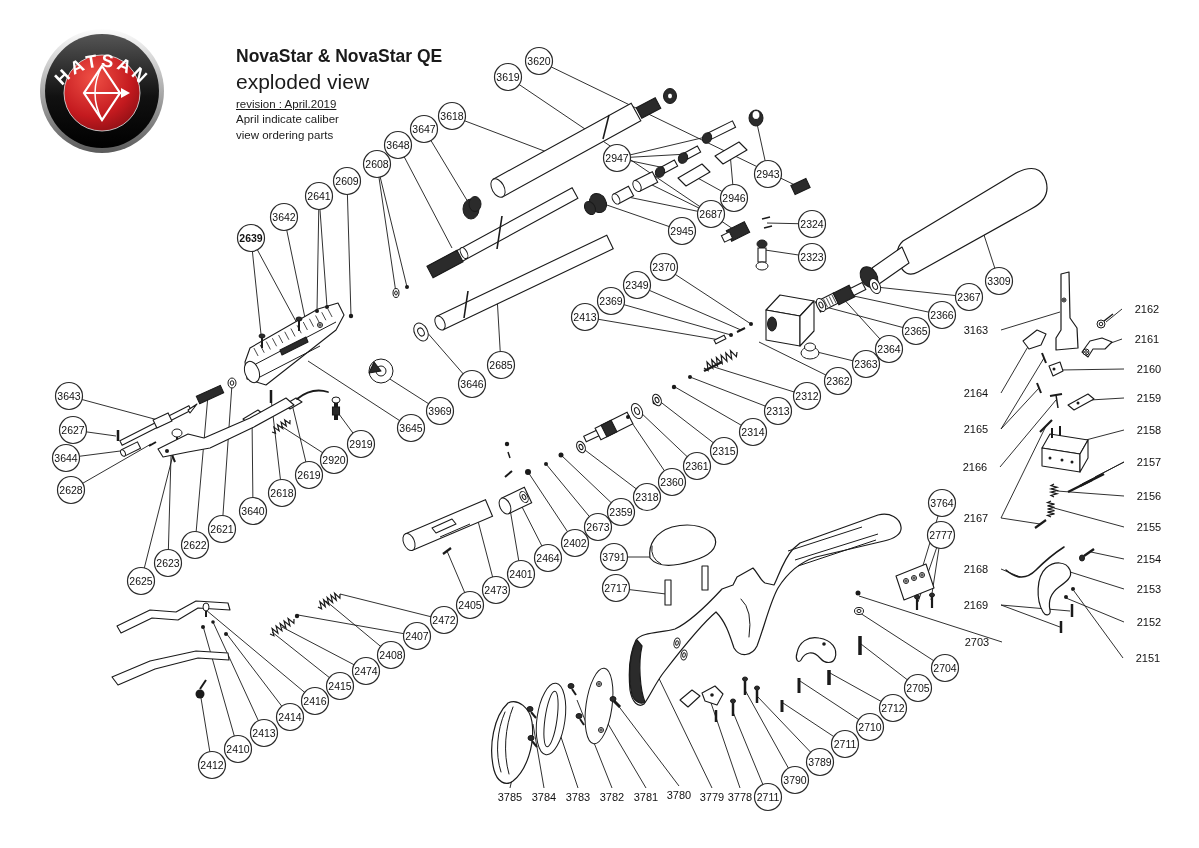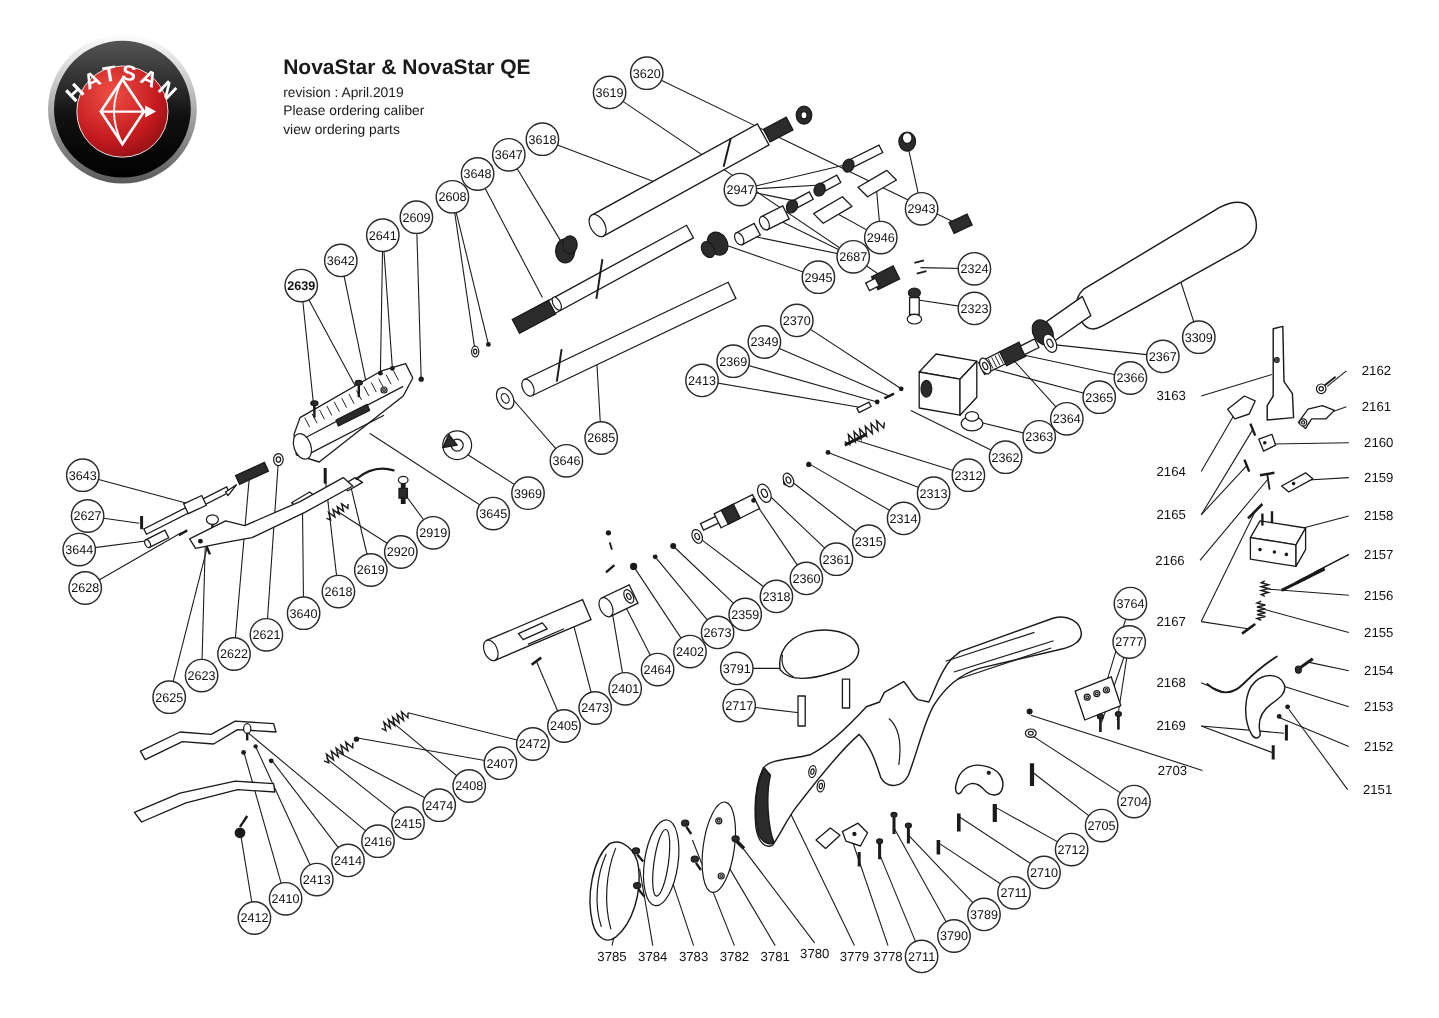--- a/index.html
+++ b/index.html
@@ -3,21 +3,21 @@
 <meta charset="utf-8">
 <style>
   html,body{margin:0;padding:0;background:#fff;}
   #page{position:relative;width:1199px;height:848px;background:#fff;overflow:hidden;
         font-family:"Liberation Sans", sans-serif;color:#1a1a1a;}
   #diagram-svg{position:absolute;left:0;top:0;}
   #logo-svg{position:absolute;left:37px;top:26px;}
   #titleblock{position:absolute;left:195px;top:48px;line-height:1;margin-left:41px;}
   #title1{font-size:17.5px;font-weight:700;letter-spacing:0;}
   #title2{font-size:21px;font-weight:400;margin-top:5px;}
-  #rev{font-size:11.5px;margin-top:7px;}
+  #rev{font-size:11.5px;margin-top:7px;text-decoration:underline;}
   #note1,#note2{font-size:11.5px;margin-top:4px;}
 </style>
 </head>
 <body>
 
 <div id="page">
 
   <svg id="diagram-svg" width="1199" height="848" viewBox="0 0 1199 848">
       <g>
         <line x1="251" y1="238" x2="262" y2="344" stroke="#1a1a1a" stroke-width="0.9"></line>
@@ -635,18 +635,19 @@
       <line x1="47" y1="67" x2="86" y2="67" stroke="#fff" stroke-width="2"></line>
       <path d="M84,62 L93,67 L84,72 Z" fill="#fff"></path>
     </g>
     <text font-family="Liberation Sans, sans-serif" font-size="18" font-weight="bold" fill="#fff" letter-spacing="3" text-anchor="middle">
       <textPath href="#lgarc" startOffset="50%">HATSAN</textPath>
     </text>
   </svg>
 
   <div id="titleblock">
     <div id="title1">NovaStar &amp; NovaStar QE</div>
+    <div id="title2">exploded view</div>
     <div id="rev">revision : April.2019</div>
-    <div id="note1">Please ordering caliber</div>
+    <div id="note1">April indicate caliber</div>
     <div id="note2">view ordering parts</div>
   </div>
 
 </div>
 
 </body></html>

